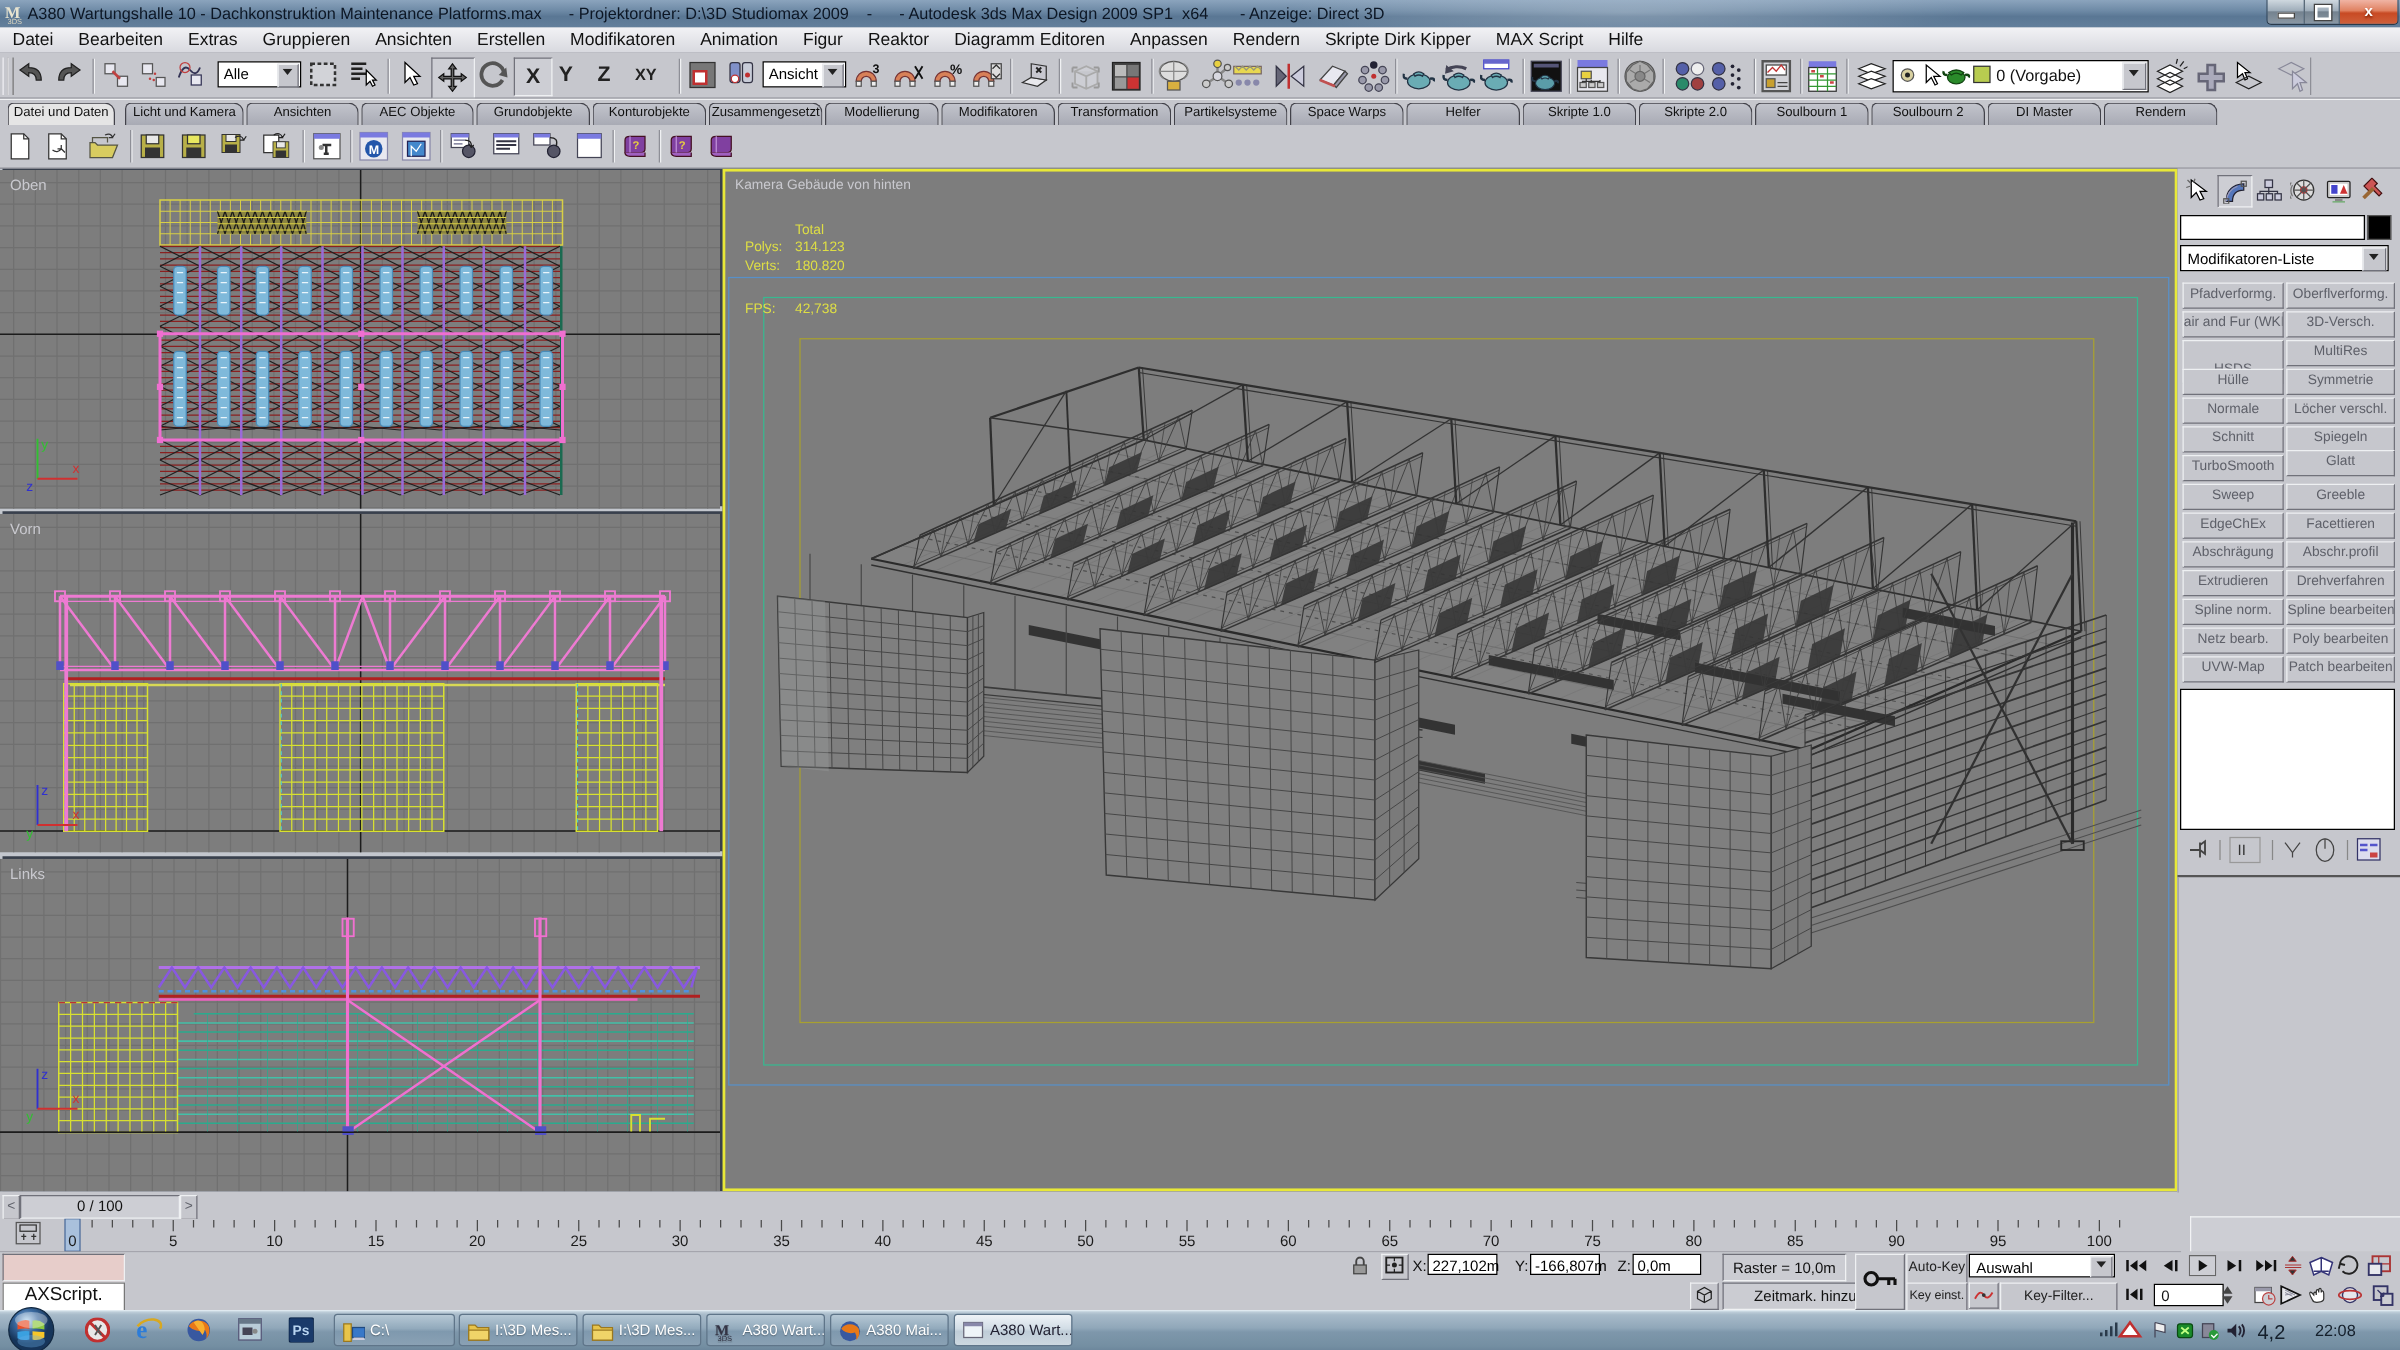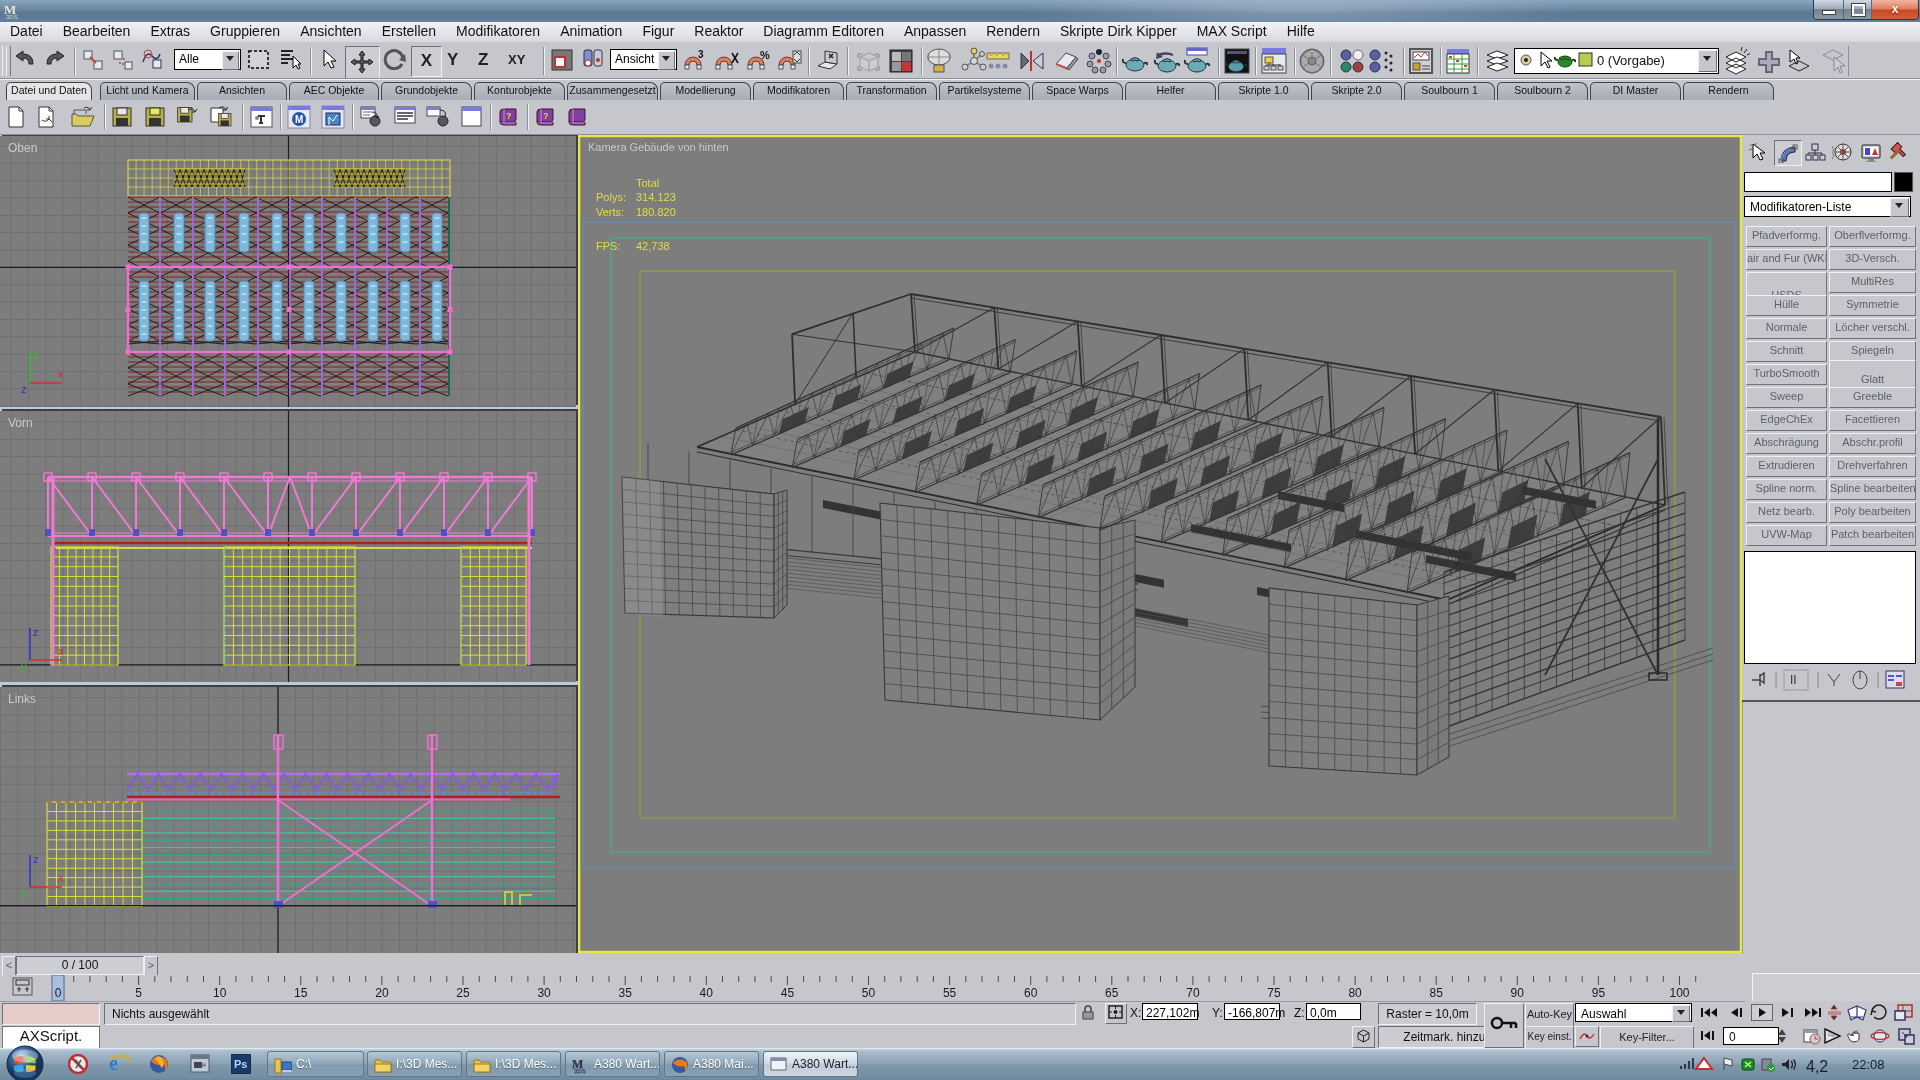--- a/index.html
+++ b/index.html
@@ -35,20 +35,21 @@
 color:#fff;font-size:12px;padding:5px 0 0 28px;box-sizing:border-box;
 text-shadow:0 1px 1px rgba(0,0,0,.35);white-space:nowrap;overflow:hidden;}
 .sep{position:absolute;width:1px;background:#8e8f97;box-shadow:1px 0 0 #f0f1f3;}
 </style></head><body>
 <div class="abs" id="titlebar">
 <div style="position:absolute;left:0;top:0;width:100%;height:100%;background:radial-gradient(ellipse 400px 30px at 1300px 10px,rgba(255,255,255,.25),rgba(255,255,255,0) 70%)"></div>
 <svg class="abs" style="left:3px;top:2px" width="18" height="18">
       <text x="1" y="12" font-family="Liberation Serif" font-size="13" font-weight="bold" fill="#e8e4d0">M</text>
       <text x="3" y="17" font-family="Liberation Sans" font-size="6" fill="#d8d4c0">3DS</text>
     </svg>
+<div class="tb-txt">A380 Wartungshalle 10 - Dachkonstruktion Maintenance Platforms.max      - Projektordner: D:\3D Studiomax 2009    -      - Autodesk 3ds Max Design 2009 SP1  x64       - Anzeige: Direct 3D</div>
 <div class="abs" style="left:1813px;top:0;width:104px;height:19px;border:1px solid #2a3a4a;border-top:none;border-radius:0 0 4px 4px;overflow:hidden;display:flex">
 <div style="width:29px;height:100%;background:linear-gradient(180deg,#cfd8df 0%,#9fadba 45%,#74828f 50%,#8b98a4 100%);border-right:1px solid #5a6a78;position:relative">
         <div style="position:absolute;left:8px;top:10px;width:12px;height:3px;background:#fff;border:1px solid #444"></div>
       </div>
 <div style="width:27px;height:100%;background:linear-gradient(180deg,#cfd8df 0%,#9fadba 45%,#74828f 50%,#8b98a4 100%);border-right:1px solid #5a6a78;position:relative">
         <div style="position:absolute;left:8px;top:4px;width:9px;height:8px;border:2px solid #fff;outline:1px solid #444"></div>
       </div>
 <div style="width:46px;height:100%;background:linear-gradient(180deg,#f0b4a4 0%,#e08262 40%,#c84a24 50%,#d06540 100%);position:relative;color:#fff;font-weight:bold;font-size:12px;text-align:center;padding-top:2px;text-shadow:0 1px 2px #802000">x</div>
     </div>
 </div>
@@ -1931,21 +1932,21 @@
 <div class="btn3d" style="left:1829px;top:249px;width:85px;height:17px;padding-top:2px">3D-Versch.</div>
 <div class="btn3d" style="left:1746px;top:272px;width:79px;height:17px;padding-top:16px">HSDS</div>
 <div class="btn3d" style="left:1829px;top:272px;width:85px;height:17px;padding-top:2px">MultiRes</div>
 <div class="btn3d" style="left:1746px;top:295px;width:79px;height:17px;padding-top:2px">Hülle</div>
 <div class="btn3d" style="left:1829px;top:295px;width:85px;height:17px;padding-top:2px">Symmetrie</div>
 <div class="btn3d" style="left:1746px;top:318px;width:79px;height:17px;padding-top:2px">Normale</div>
 <div class="btn3d" style="left:1829px;top:318px;width:85px;height:17px;padding-top:2px">Löcher verschl.</div>
 <div class="btn3d" style="left:1746px;top:341px;width:79px;height:17px;padding-top:2px">Schnitt</div>
 <div class="btn3d" style="left:1829px;top:341px;width:85px;height:17px;padding-top:2px">Spiegeln</div>
 <div class="btn3d" style="left:1746px;top:364px;width:79px;height:17px;padding-top:2px">TurboSmooth</div>
-<div class="btn3d" style="left:1829px;top:360px;width:85px;height:17px;padding-top:12px">Glatt</div>
+<div class="btn3d" style="left:1829px;top:360px;width:85px;height:17px;padding-top:2px">Glatt</div>
 <div class="btn3d" style="left:1746px;top:387px;width:79px;height:17px;padding-top:2px">Sweep</div>
 <div class="btn3d" style="left:1829px;top:387px;width:85px;height:17px;padding-top:2px">Greeble</div>
 <div class="btn3d" style="left:1746px;top:410px;width:79px;height:17px;padding-top:2px">EdgeChEx</div>
 <div class="btn3d" style="left:1829px;top:410px;width:85px;height:17px;padding-top:2px">Facettieren</div>
 <div class="btn3d" style="left:1746px;top:433px;width:79px;height:17px;padding-top:2px">Abschrägung</div>
 <div class="btn3d" style="left:1829px;top:433px;width:85px;height:17px;padding-top:2px">Abschr.profil</div>
 <div class="btn3d" style="left:1746px;top:456px;width:79px;height:17px;padding-top:2px">Extrudieren</div>
 <div class="btn3d" style="left:1829px;top:456px;width:85px;height:17px;padding-top:2px">Drehverfahren</div>
 <div class="btn3d" style="left:1746px;top:479px;width:79px;height:17px;padding-top:2px">Spline norm.</div>
 <div class="btn3d" style="left:1829px;top:479px;width:85px;height:17px;padding-top:2px">Spline bearbeiten</div>
@@ -2106,21 +2107,20 @@
 <text x="1517.3" y="22" font-family="Liberation Sans, sans-serif" font-size="12" fill="#1a1a1a" text-anchor="middle" font-weight="normal">90</text>
 <text x="1598.4" y="22" font-family="Liberation Sans, sans-serif" font-size="12" fill="#1a1a1a" text-anchor="middle" font-weight="normal">95</text>
 <text x="1679.5" y="22" font-family="Liberation Sans, sans-serif" font-size="12" fill="#1a1a1a" text-anchor="middle" font-weight="normal">100</text>
 <rect x="52" y="0" width="12" height="26" fill="#a9c0dc" stroke="#4a6a9a" stroke-width="1"></rect>
 <text x="58" y="22" font-family="Liberation Sans, sans-serif" font-size="12" fill="#1a1a1a" text-anchor="middle" font-weight="normal">0</text>
 <line x1="0" y1="26.5" x2="1745" y2="26.5" stroke="#9a9aa2" stroke-width="1"></line>
 </svg>
 <div class="abs" id="statusbar">
     <div class="abs inset" style="left:2px;top:1px;width:96px;height:20px;background:#e7cdca"></div>
     <div class="abs" style="left:2px;top:24px;width:96px;height:21px;background:#fff;border:1px solid #777;font-size:15px;color:#111;text-align:center">AXScript.</div>
-    <div class="sfield" style="left:104px;top:1px;width:963px;height:17px">Nichts ausgewählt</div>
     <svg class="abs" style="left:1080px;top:3px" width="16" height="16">
       <rect x="3" y="7" width="10" height="7" fill="#999" stroke="#444"></rect>
       <path d="M5 7 V4 a3 3 0 0 1 6 0 V7" fill="none" stroke="#444" stroke-width="1.5"></path>
     </svg>
     <div class="abs btn3d" style="left:1105px;top:1px;width:20px;height:19px"><svg width="16" height="15" style="margin-top:1px">
         <rect x="1" y="1" width="13" height="12" fill="none" stroke="#222" stroke-width="1.5"></rect>
         <circle cx="7.5" cy="7" r="2" fill="#222"></circle>
         <path d="M7.5 1 v3 M7.5 10 v3 M1 7 h3 M11 7 h3" stroke="#222"></path>
       </svg></div>
     <div class="abs" style="left:1130px;top:4px;font-size:12px;color:#111">X:</div>

